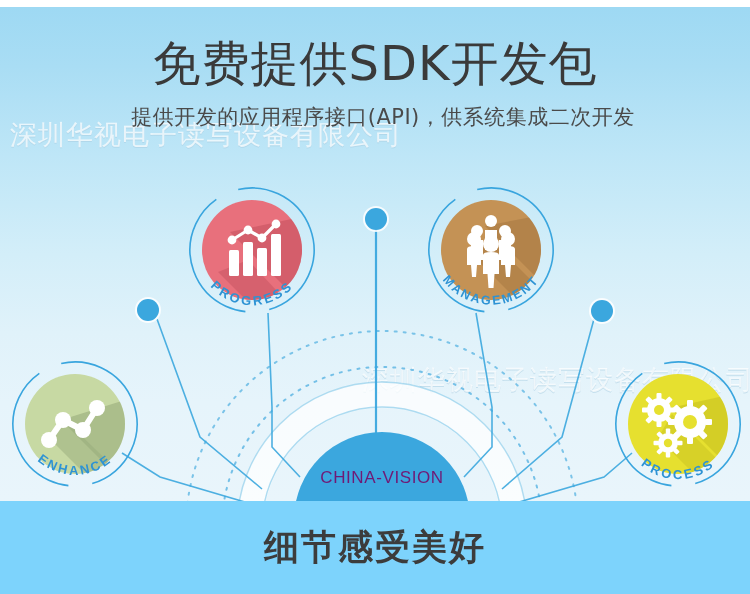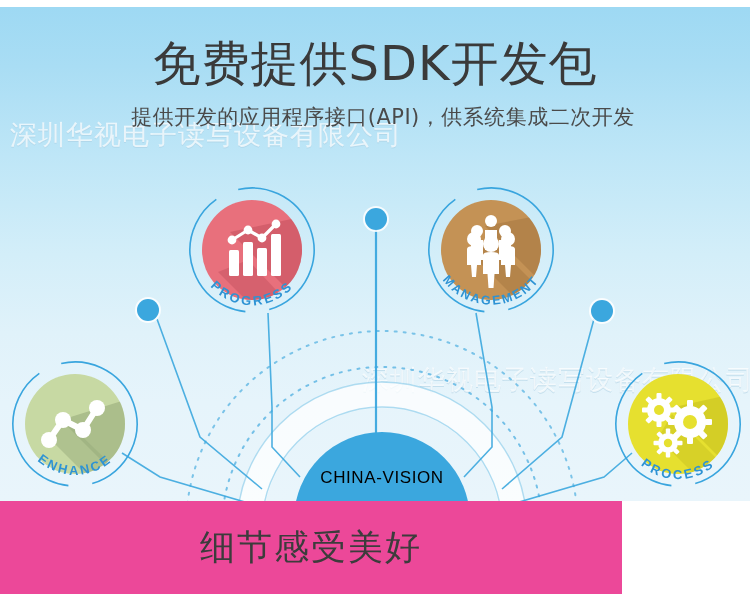--- a/index.html
+++ b/index.html
@@ -101,36 +101,37 @@
   .hub {
     position: absolute;
     z-index: 9;
     border-radius: 50%;
     background: #3ba7de;
     display: flex;
     align-items: center;
     justify-content: center;
   }
   .hub .hub-text {
-    color: #000000;
+    color: #701a75;
     font-size: 17px;
     letter-spacing: 0.6px;
     font-family: "Liberation Sans", sans-serif;
   }
 
   
   .caption-band {
     position: absolute;
     left: 0; top: 501px;
-    width: 622px; height: 93px;
-    background: #ec4899;
+    width: 750px; height: 93px;
+    background: #7dd3fc;
     display: flex;
     align-items: center;
     justify-content: center;
     z-index: 20;
+    font-weight: bold;
   }
   .caption {
     font-family: "DejaVu Sans", sans-serif;
     font-size: 35px;
     color: #3c3c3c;
     letter-spacing: 2px;
   }
 </style>
 </head>
 <body>

